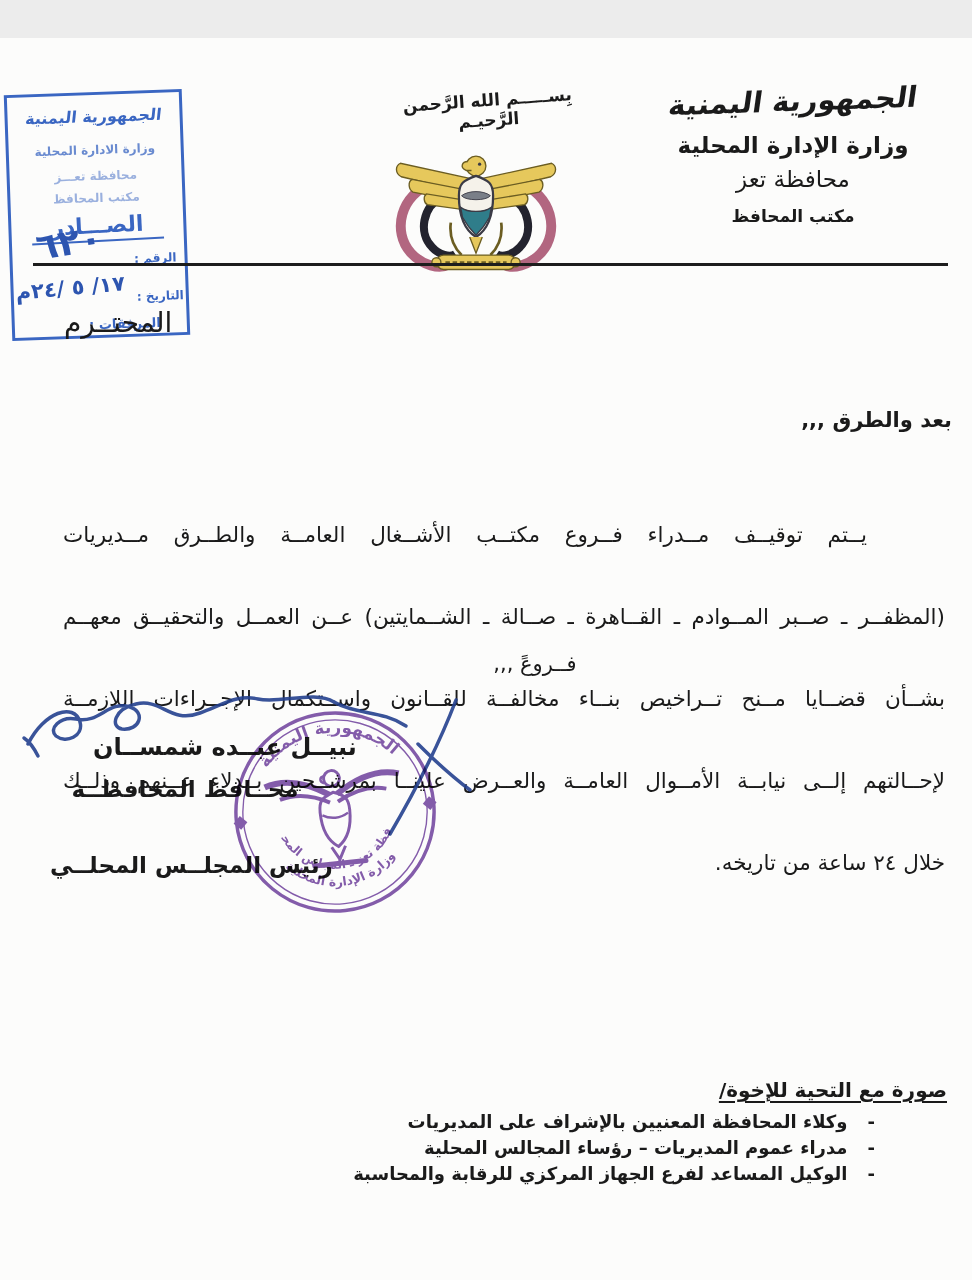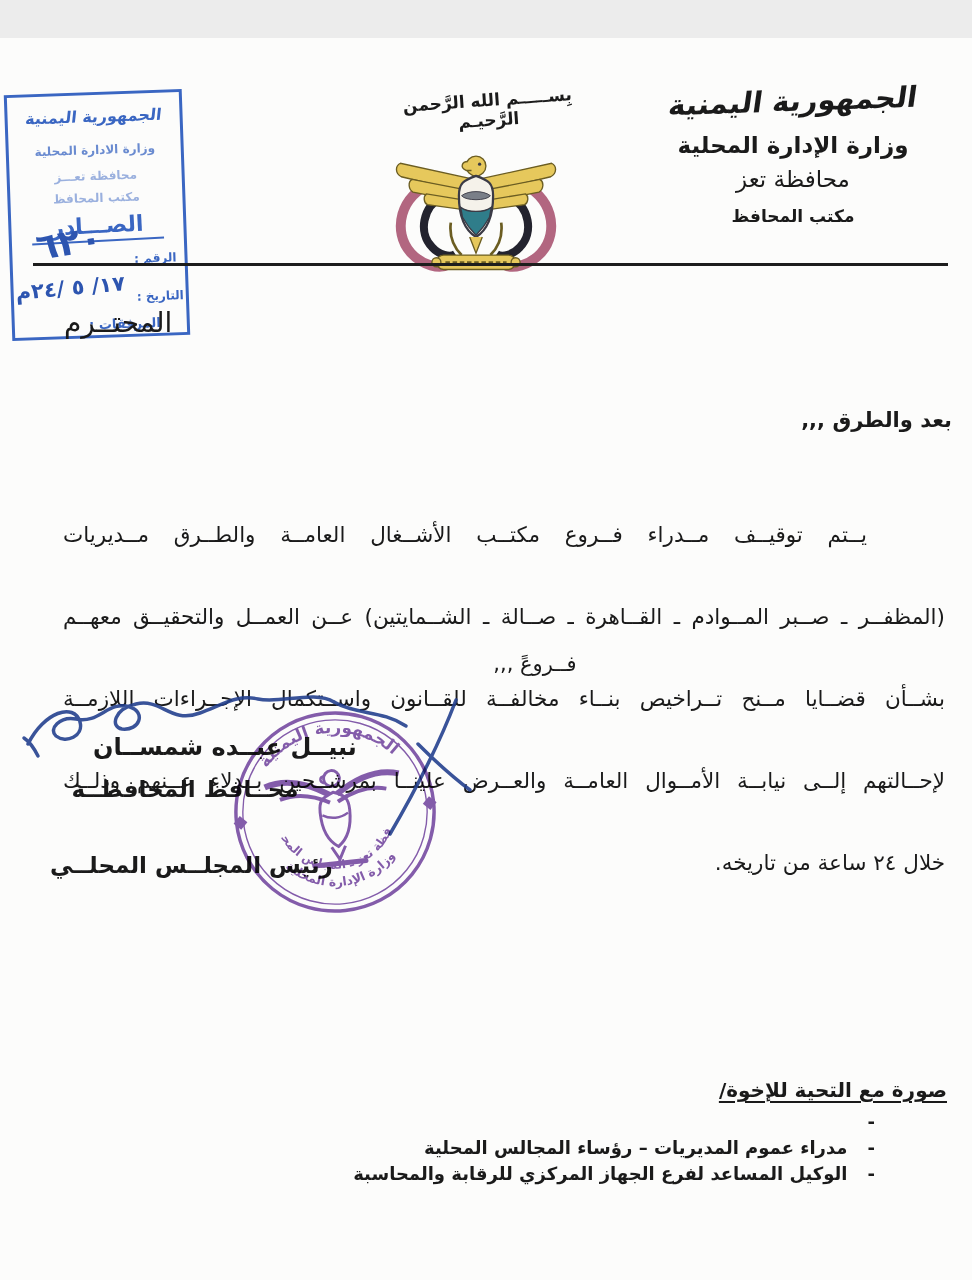--- a/index.html
+++ b/index.html
@@ -180,20 +180,21 @@
       <text font-size="17"><textPath href="#sealTop" startOffset="50%" text-anchor="middle">الجمهورية اليمنية</textPath></text>
       <text font-size="12.5"><textPath href="#sealBot1" startOffset="50%" text-anchor="middle">وزارة الإدارة المحلية</textPath></text>
       <text font-size="12"><textPath href="#sealBot2" startOffset="50%" text-anchor="middle">محافظة تعز ـ المجلس المحلي</textPath></text>
     </g>
   </svg>
 
   <div class="cc">
     <div class="cc-heading">صورة مع التحية للإخوة/</div>
     <div class="cc-item">
       <span class="cc-dash">-</span>
+      <span>وكلاء المحافظة المعنيين بالإشراف على المديريات</span>
     </div>
     <div class="cc-item">
       <span class="cc-dash">-</span>
       <span>مدراء عموم المديريات – رؤساء المجالس المحلية</span>
     </div>
     <div class="cc-item">
       <span class="cc-dash">-</span>
       <span>الوكيل المساعد لفرع الجهاز المركزي للرقابة والمحاسبة</span>
     </div>
   </div>

